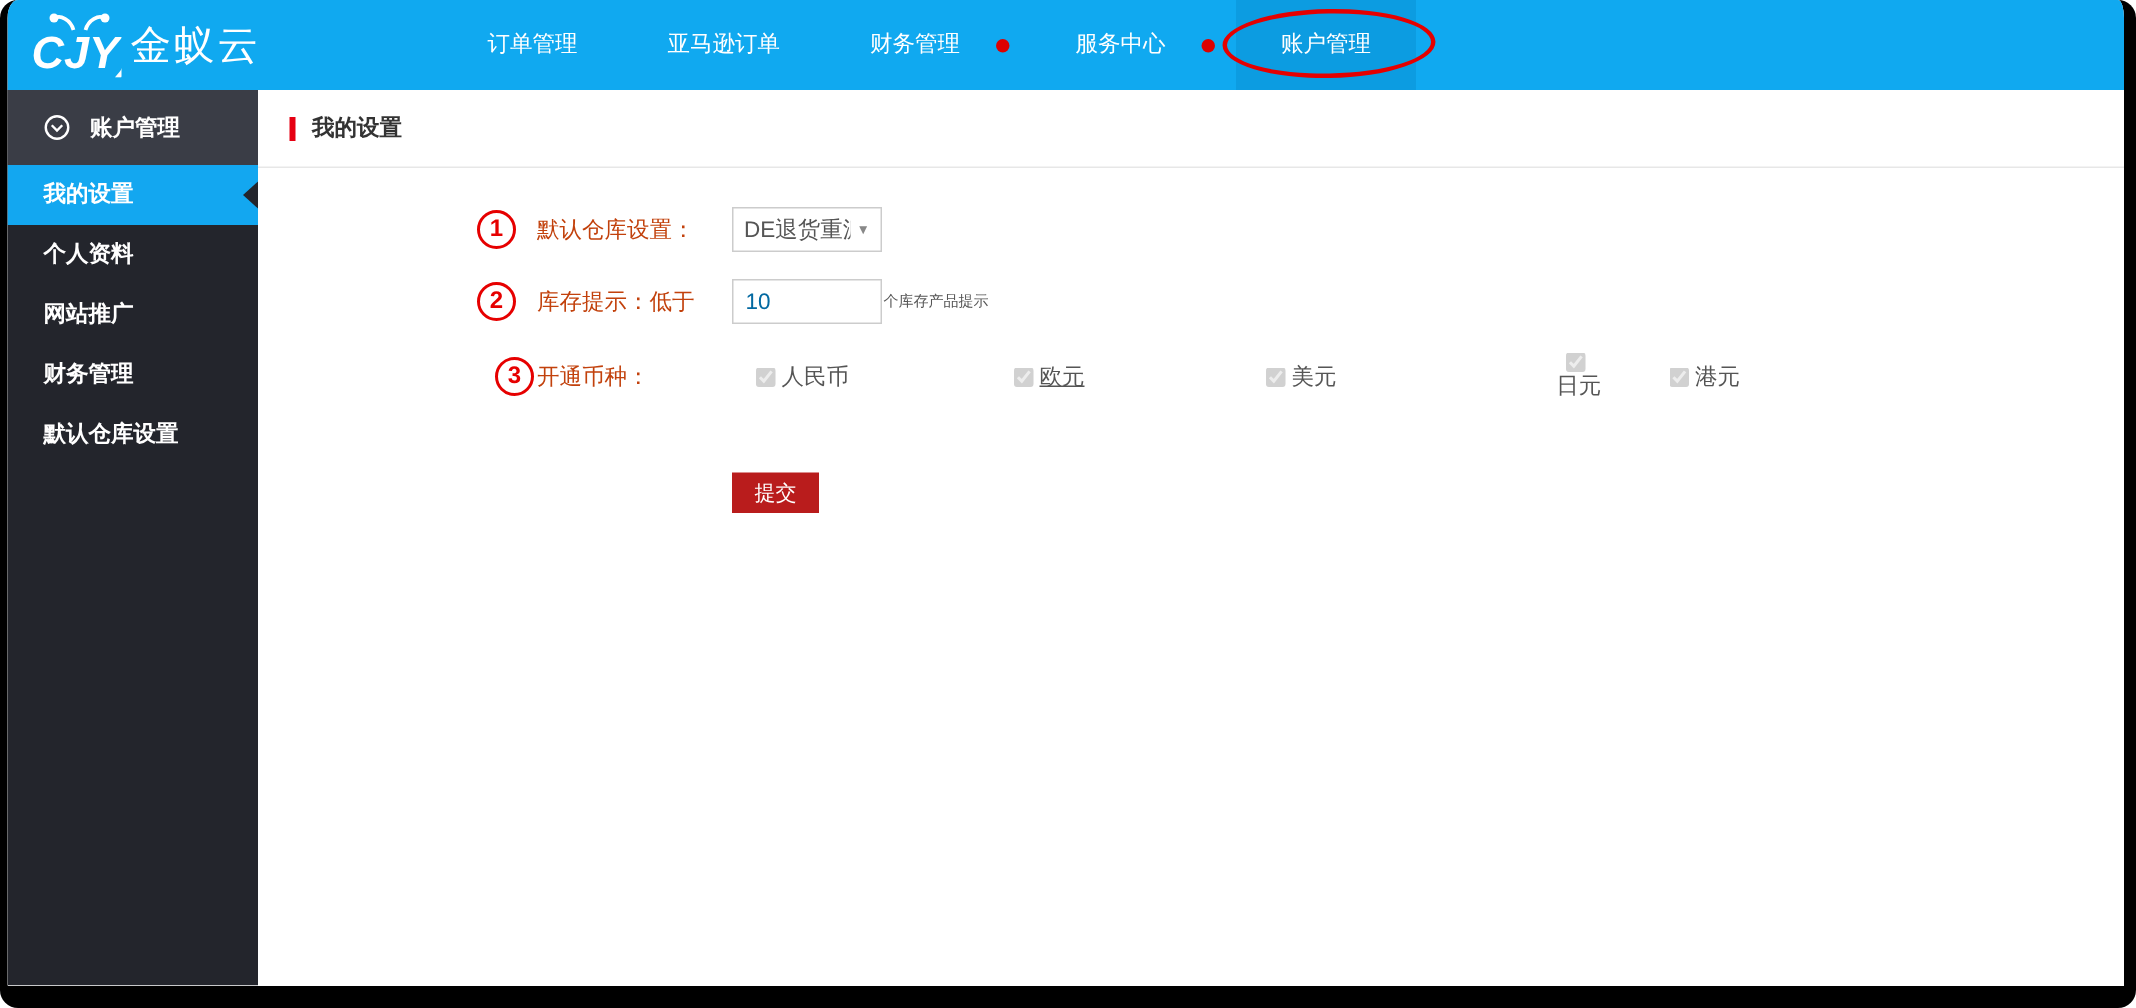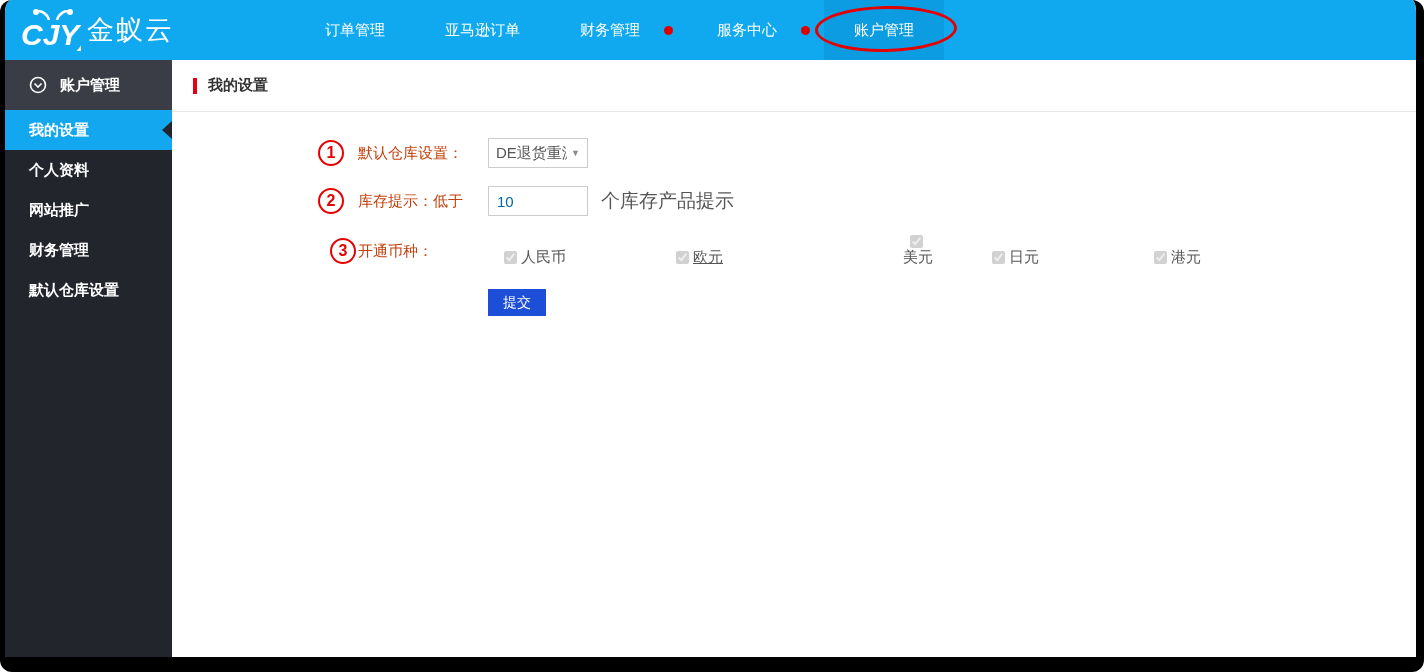--- a/index.html
+++ b/index.html
@@ -155,43 +155,44 @@
   }
   .select-arrow { font-size: 9px; color: #888; margin-left: 4px; }
   .text-input {
     width: 100px; height: 30px;
     border: 1px solid #ccc;
     padding-left: 8px;
     font-size: 15px; color: #0369a1;
     font-family: "Liberation Sans", sans-serif;
     outline: none;
   }
-  .row-suffix { margin-left: 13px; font-size: 19px; color: #555; }
-
-  .cb-group { display: flex; align-items: flex-end; padding-left: 16px; }
+  .row-suffix { margin-left: 1px; font-size: 10px; color: #555; }
+
+  .cb-group { display: flex; align-items: center; padding-left: 16px; }
   .cb-item {
     display: inline-flex; align-items: center;
     font-size: 15px; color: #555;
     cursor: default;
   }
   .cb-item input { margin-right: 4px; }
   .cb-item:nth-child(1) { width: 172px; }
   .cb-item:nth-child(2) { width: 168px; text-decoration: underline; }
-  .cb-item:nth-child(3) { width: 148px; flex-direction: column; }
-  .cb-item:nth-child(4) { width: 162px; }
+  .cb-item:nth-child(3) { width: 148px; }
+  .cb-item:nth-child(4) { width: 121px; flex-direction: column; }
 
   .submit-row { padding-left: 316px; margin-top: 22px; }
   .submit-btn {
     min-width: 58px; height: 27px;
     padding: 0 14px;
-    background: #1d4ed8;
+    background: #b91c1c;
     border: none;
     color: #fff; font-size: 14px;
     font-family: "Liberation Sans", sans-serif;
     cursor: pointer;
+    margin-top: 26px;
   }
 </style>
 </head>
 <body>
 
 <div class="frame">
 
   <div class="topbar">
     <div class="logo">
       <svg width="62" height="44" viewBox="0 0 62 44">

